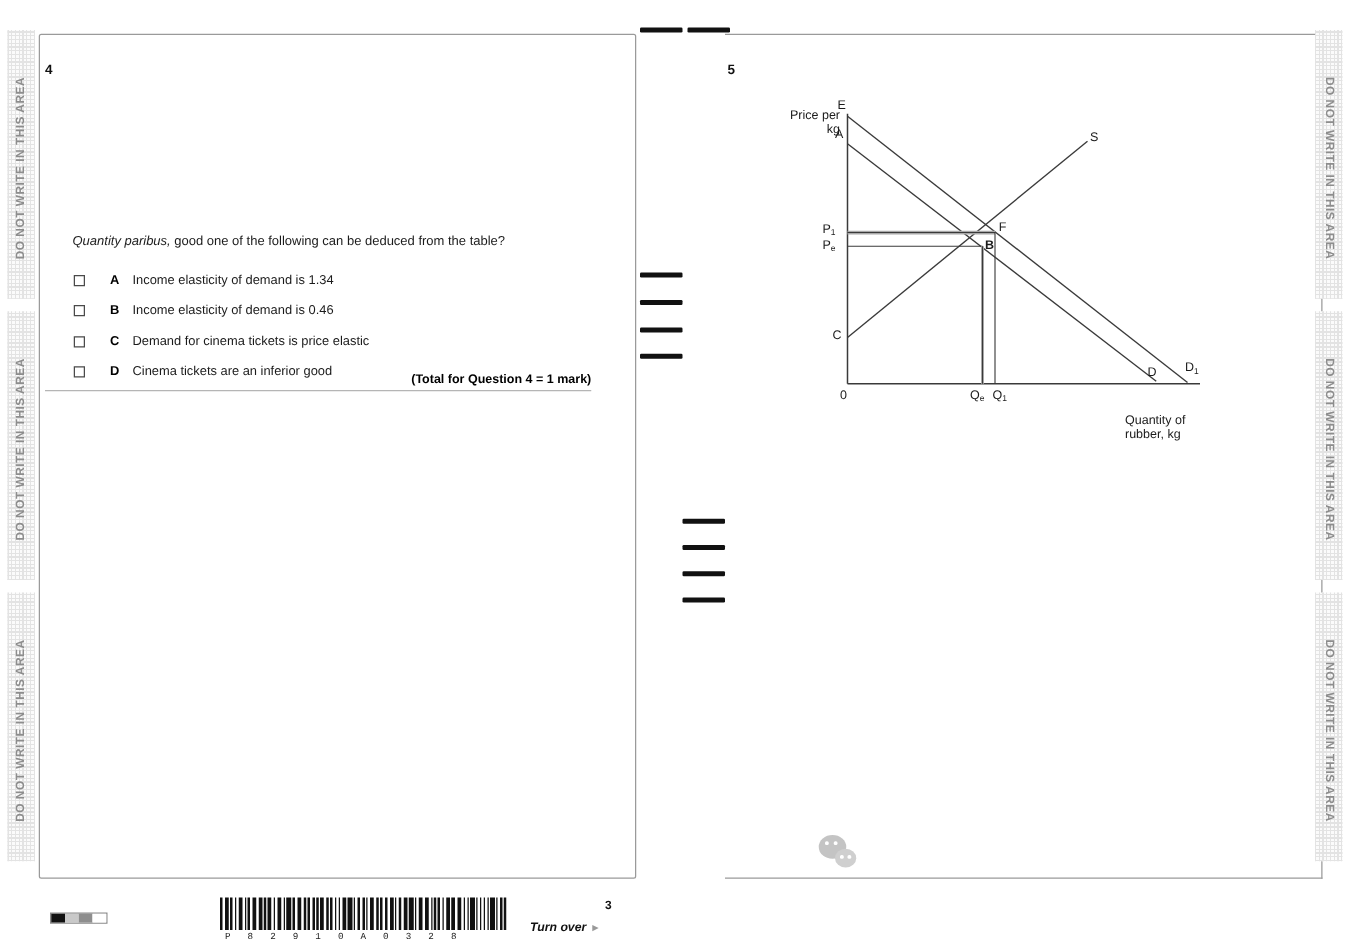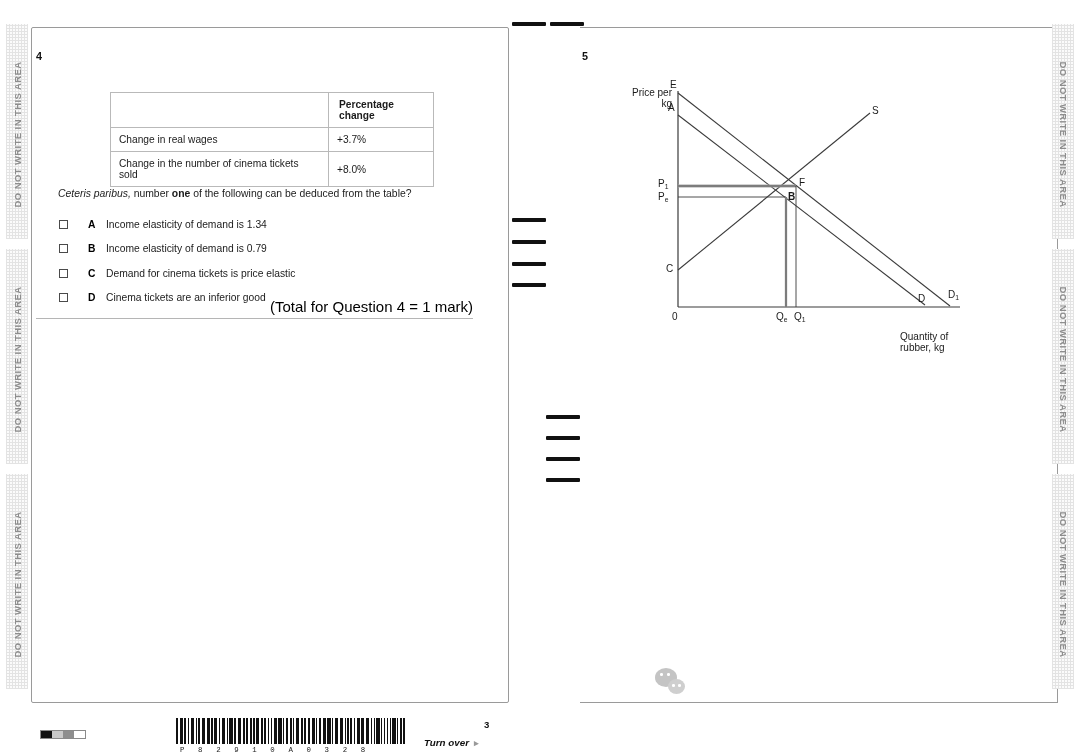--- a/index.html
+++ b/index.html
@@ -108,22 +108,22 @@
     flex: none;
     background: #fff;
     box-shadow: inset 0 0 0 1px #fff;
   }
   .opt-letter { font-weight: 700; width: 18px; flex: none; }
   .opt-text { color:#1b1b1b; }
   sub { font-size: 0.68em; vertical-align: baseline; position: relative; top: 2px; }
 
   .total-line {
     text-align: right;
-    font-weight: 400;
-    font-size: 15px;
+    font-weight: 700;
+    font-size: 10px;
     padding-bottom: 3px;
   }
   .rule { border-bottom: 1px solid #b5b5b5; }
 
   
   .diagram { position: absolute; }
   .dlabel {
     position: absolute;
     font-size: 10px;
     color: #1b1b1b;
@@ -176,51 +176,35 @@
 
   <div class="page page-left">
     <div class="page-body"></div>
 
     <div class="q-wrap" style="left:36px; top:50px; width:450px;">
       <div class="q-head">
         <div class="q-num">4</div>
       </div>
     </div>
 
-    <table class="data-table" style="position:absolute; left:110px; top:92px;">
-      <tbody>
-          <tr>
-        <td class="blank-cell"></td>
-        <th class="col-hdr">Percentage change</th>
-      </tr>
-      <tr>
-        <td class="lbl">Change in real wages</td>
-        <td class="val">+3.7%</td>
-      </tr>
-      <tr>
-        <td class="lbl">Change in the number of cinema tickets sold</td>
-        <td class="val">+8.0%</td>
-      </tr>
-    </tbody>
-      </table>
 
     <div class="q-wrap" style="left:58px; top:188px; width:420px;">
-      <span style="font-style:italic;">Ceteris paribus,</span><span> number </span><span style="font-weight:700;">one</span><span> of the following can be deduced from the table?</span>
+      <span style="font-style:italic;">Quantity paribus,</span><span> good </span><span style="font-weight:400;">one</span><span> of the following can be deduced from the table?</span>
     </div>
 
     <div class="opts" style="position:absolute; left:59px; top:213px; width:420px;">
       <div class="opt-row">
         <span class="opt-box"></span>
         <span class="opt-letter">A</span>
         <span class="opt-text">Income elasticity of demand is 1.34</span>
       </div>
       <div class="opt-row">
         <span class="opt-box"></span>
         <span class="opt-letter">B</span>
-        <span class="opt-text">Income elasticity of demand is 0.79</span>
+        <span class="opt-text">Income elasticity of demand is 0.46</span>
       </div>
       <div class="opt-row">
         <span class="opt-box"></span>
         <span class="opt-letter">C</span>
         <span class="opt-text">Demand for cinema tickets is price elastic</span>
       </div>
       <div class="opt-row">
         <span class="opt-box"></span>
         <span class="opt-letter">D</span>
         <span class="opt-text">Cinema tickets are an inferior good</span>

